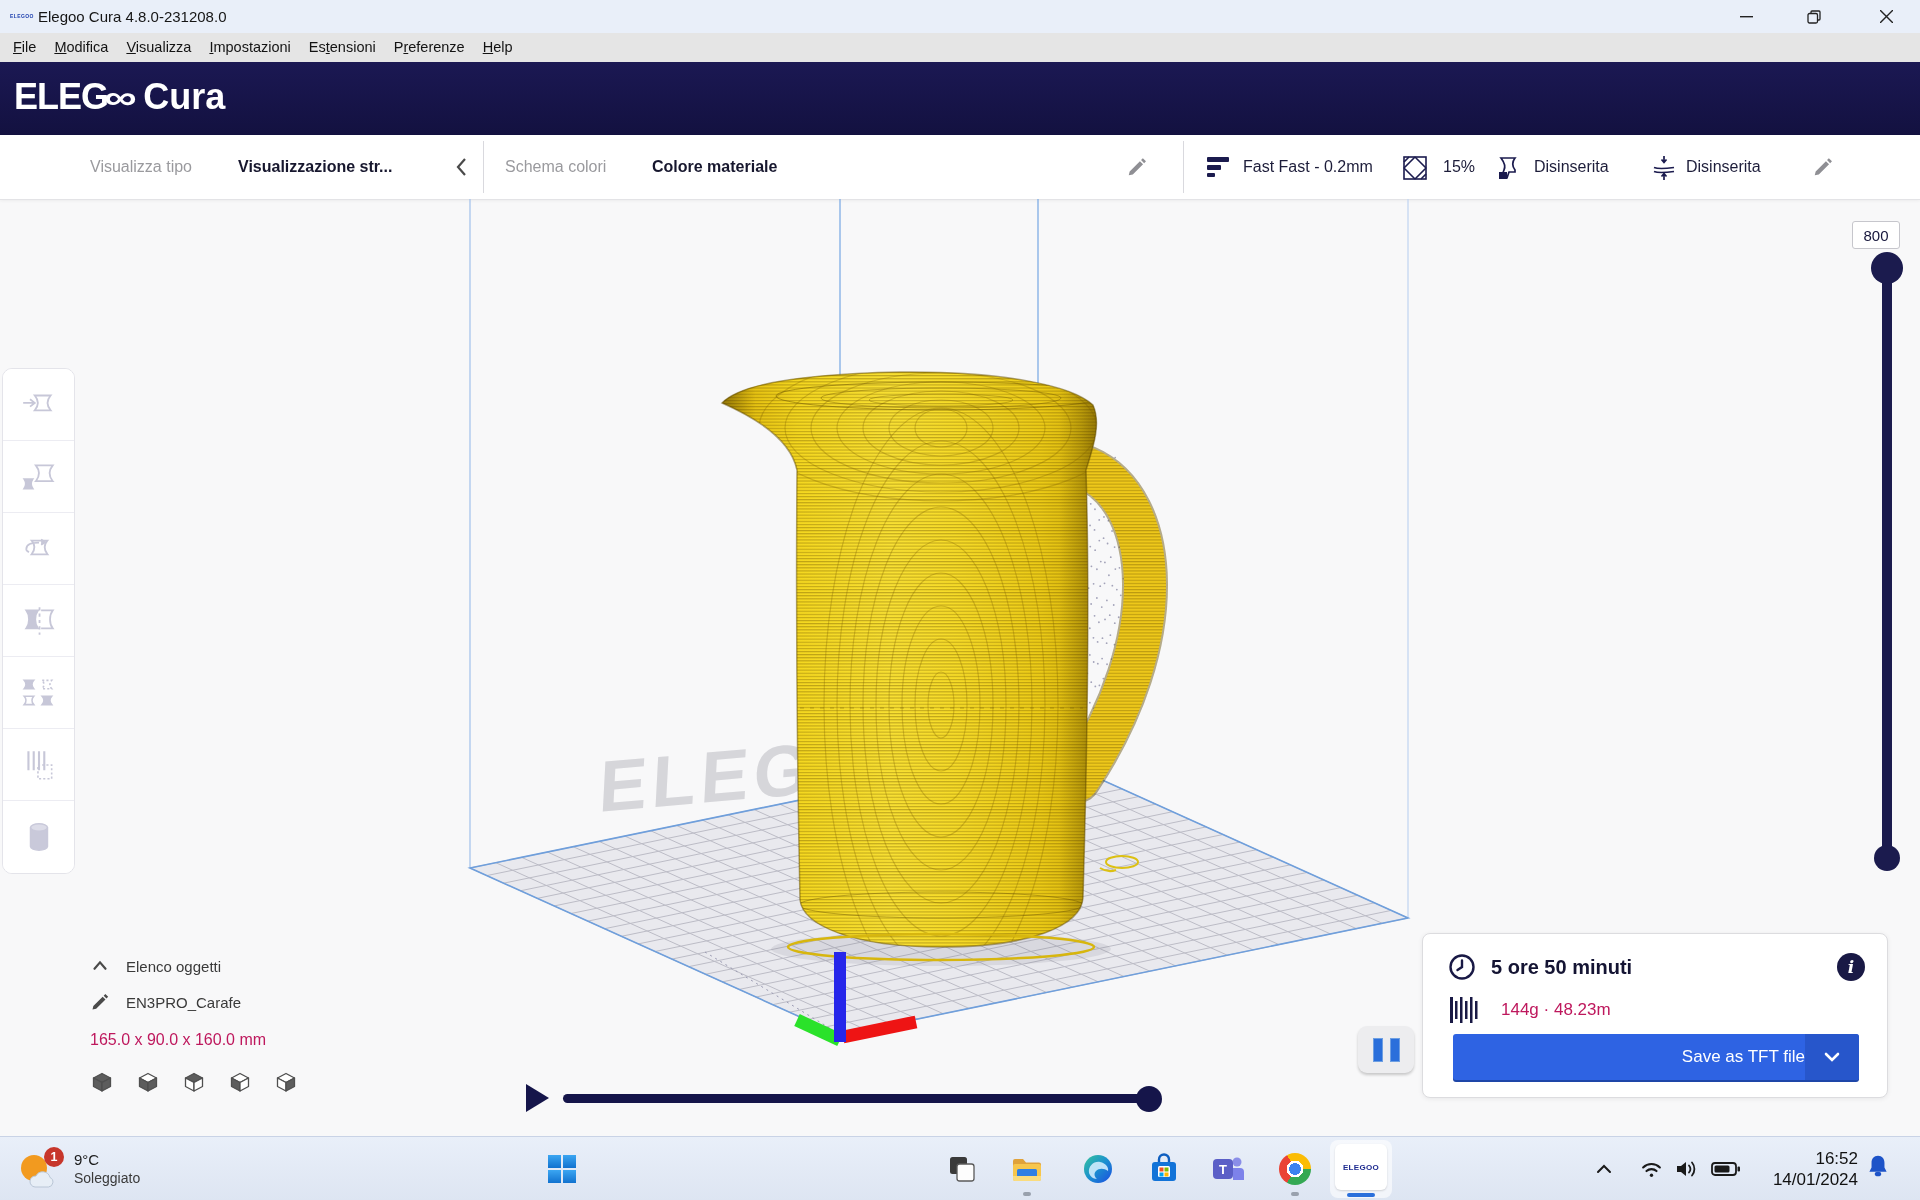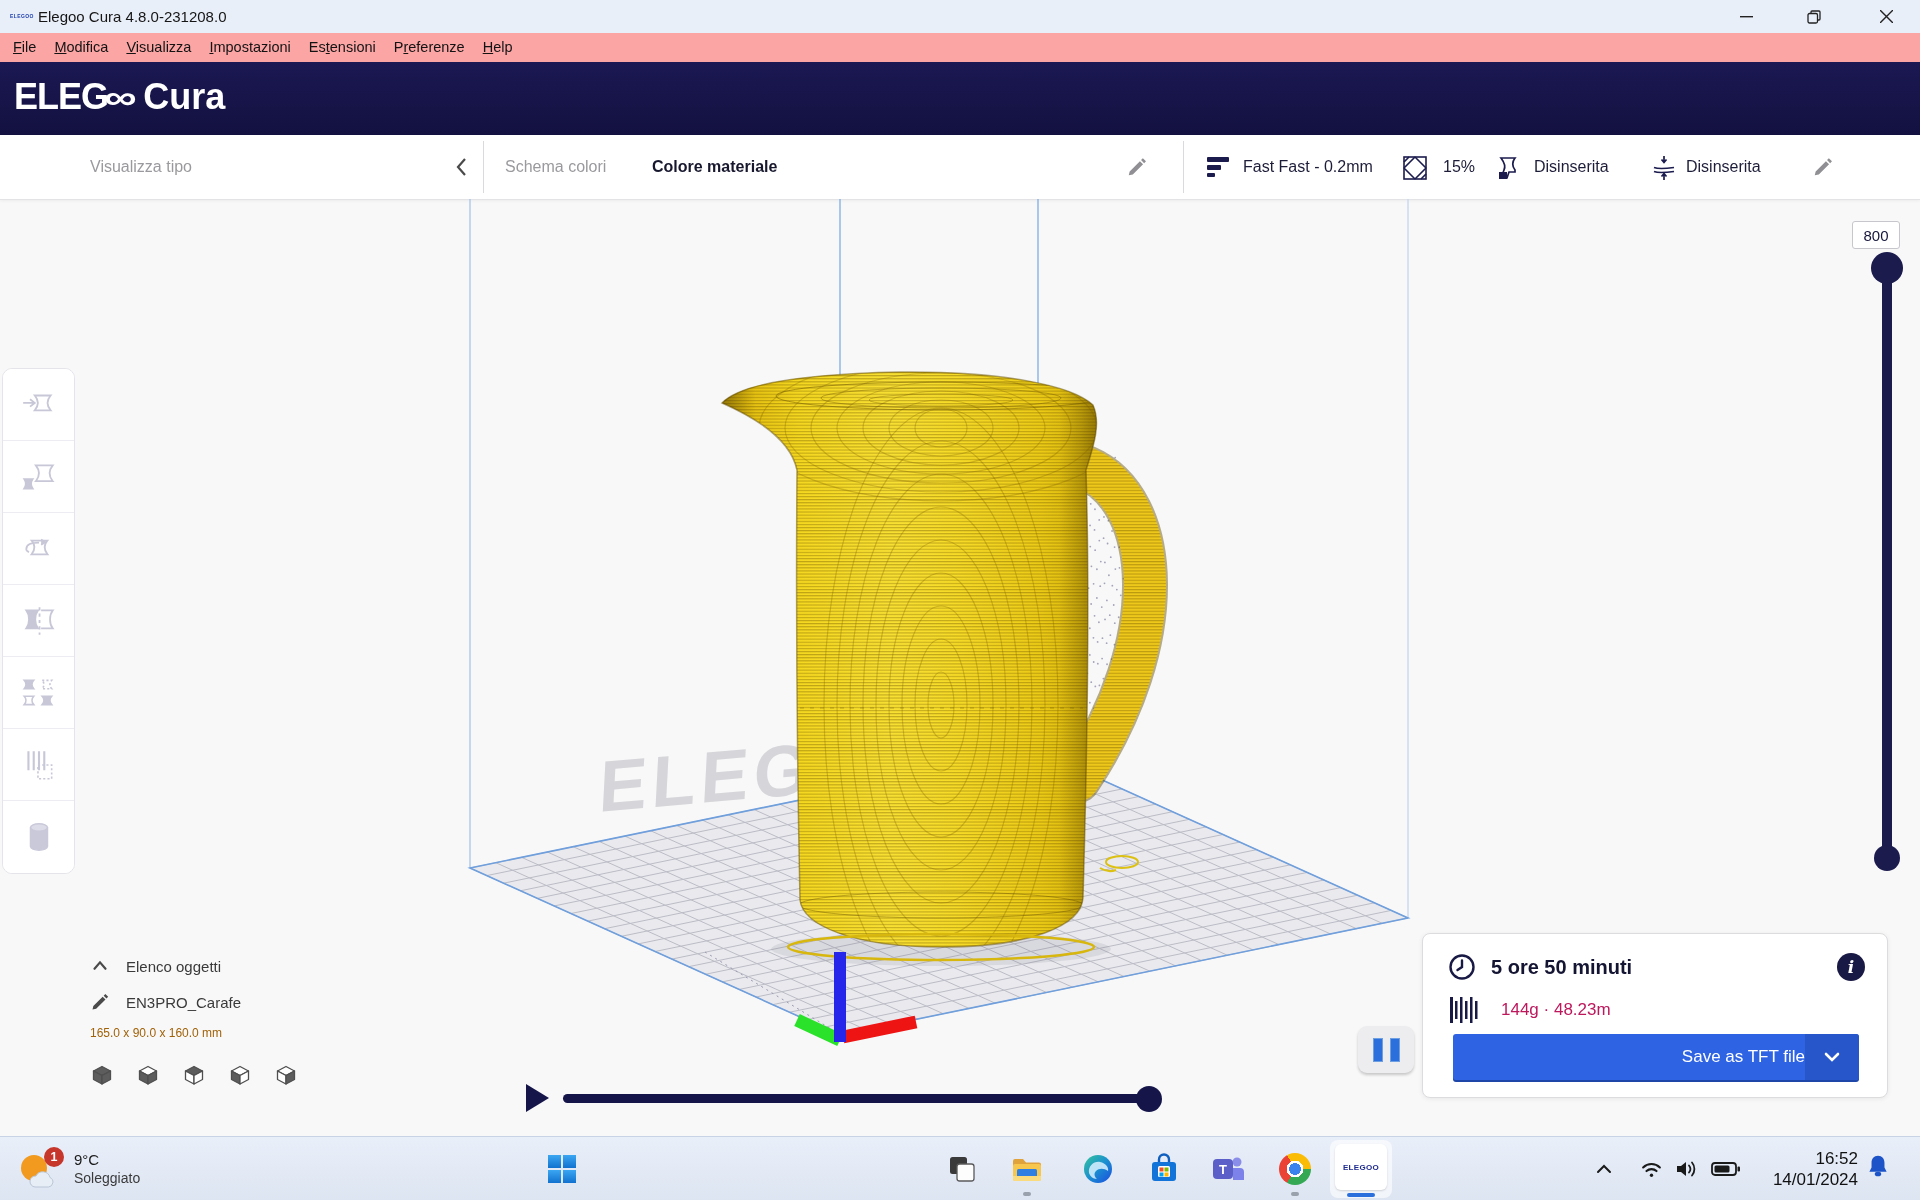--- a/index.html
+++ b/index.html
@@ -7,21 +7,21 @@
         background:#f8f8f9;font-family:"Liberation Sans",sans-serif;
         -webkit-font-smoothing:antialiased;}
   
   .titlebar{position:absolute;left:0;top:0;width:1920px;height:33px;background:#e9eff9;}
   .titlebar .appico{position:absolute;left:10px;top:9px;width:22px;height:14px;
      font-size:5px;font-weight:bold;color:#1d3fae;letter-spacing:.4px;line-height:14px;}
   .titlebar .title{position:absolute;left:38px;top:0;height:33px;line-height:33px;
      font-size:15px;color:#161616;}
   .winbtn{position:absolute;top:0;width:46px;height:33px;display:flex;align-items:center;justify-content:center;}
   
-  .menubar{position:absolute;left:0;top:33px;width:1920px;height:29px;background:#fca5a5;}
+  .menubar{position:absolute;left:0;top:33px;width:1920px;height:29px;background:#e5e5e5;}
   #menu-items{display:flex;height:29px;align-items:center;padding-left:4px;}
   .menu-item{padding:0 9px;font-size:14.5px;color:#131313;height:29px;line-height:29px;}
   .menu-item .mn{text-decoration:underline;}
   
   .appheader{position:absolute;left:0;top:62px;width:1920px;height:73px;
      background:linear-gradient(180deg,#1b1853,#131140);}
   .logo{position:absolute;left:14px;top:14px;color:#fff;font-size:36px;font-weight:800;
      letter-spacing:-1px;display:flex;align-items:center;}
   .logo .inf{display:inline-block;transform:scaleX(1.35);font-weight:700;margin:0 2px 0 0;font-size:34px;}
   .logo .cura{font-weight:600;letter-spacing:0;margin-left:10px;}
@@ -53,21 +53,21 @@
   .lay-value{position:absolute;left:1852px;top:221px;width:46px;height:26px;background:#fff;
      border:1px solid #c6c6cc;border-radius:3px;font-size:15px;color:#17173c;
      display:flex;align-items:center;justify-content:center;}
   .lay-track{position:absolute;left:1882px;top:266px;width:10px;height:592px;background:#1b1b4e;border-radius:5px;}
   .lay-handle-top{position:absolute;left:1871px;top:252px;width:32px;height:32px;border-radius:50%;background:#1b1b4e;}
   .lay-handle-bot{position:absolute;left:1874px;top:845px;width:26px;height:26px;border-radius:50%;background:#1b1b4e;}
   
   .objpanel{position:absolute;left:88px;top:948px;}
   .objrow{display:flex;align-items:center;height:36px;color:#3a3a3a;font-size:15px;}
   .objrow .ic{width:24px;display:flex;justify-content:center;margin-right:14px;}
-  .objdims{font-size:12px;color:#a16207;margin:1px 0 0 2px;height:24px;line-height:24px;}
+  .objdims{font-size:16px;color:#be185d;margin:8px 0 0 2px;height:24px;line-height:24px;}
   .viewcubes{display:flex;gap:22px;margin-top:18px;margin-left:2px;}
   .viewcubes button{border:none;background:transparent;padding:0;width:24px;height:24px;}
   
   .stats{position:absolute;left:1422px;top:933px;width:466px;height:165px;background:#fff;
      border:1px solid #dcdcdf;border-radius:8px;box-shadow:0 1px 5px rgba(0,0,0,.07);box-sizing:border-box;}
   .stats .row1{position:absolute;left:24px;top:18px;display:flex;align-items:center;}
   .stats .time{font-size:20px;font-weight:bold;color:#141433;margin-left:14px;}
   .info-badge{position:absolute;right:22px;top:19px;width:28px;height:28px;border-radius:50%;
      background:#191945;color:#fff;display:flex;align-items:center;justify-content:center;
      font-family:"DejaVu Serif",serif;font-style:italic;font-weight:bold;font-size:17px;}
@@ -164,20 +164,21 @@
         <div class="tab">PREPARA</div>
         <div class="tab active">ANTEPRIMA</div>
         <div class="tab">CONTROLLA</div>
       </div>
     <button class="hdr-btn" style="left:1733px;width:80px">Mercato</button>
     <button class="hdr-btn" style="left:1828px;width:71px">Accedi</button>
   </div>
 
   <div class="viewbar">
     <div class="lbl" style="left:90px">Visualizza tipo</div>
+    <div class="val" style="left:238px">Visualizzazione str...</div>
     <svg style="position:absolute;left:450px;top:20px" width="24" height="24" viewBox="0 0 24 24" fill="none" stroke="#4a4a4a" stroke-width="2.2">
         <polyline points="15,4 8,12 15,20"></polyline>
       </svg>
     <div class="divider" style="left:483px"></div>
     <div class="lbl" style="left:505px">Schema colori</div>
     <div class="val" style="left:652px">Colore materiale</div>
     <svg style="position:absolute;left:1126px;top:21px" width="22" height="22" viewBox="0 0 24 24" fill="#8f8f94">
         <path d="M3 21l1-4.2L15.2 5.6l3.4 3.4L7.4 20.2 3 21z M16.4 4.4l2-2 3.4 3.4-2 2z"></path>
       </svg>
     <div class="divider" style="left:1183px"></div>

